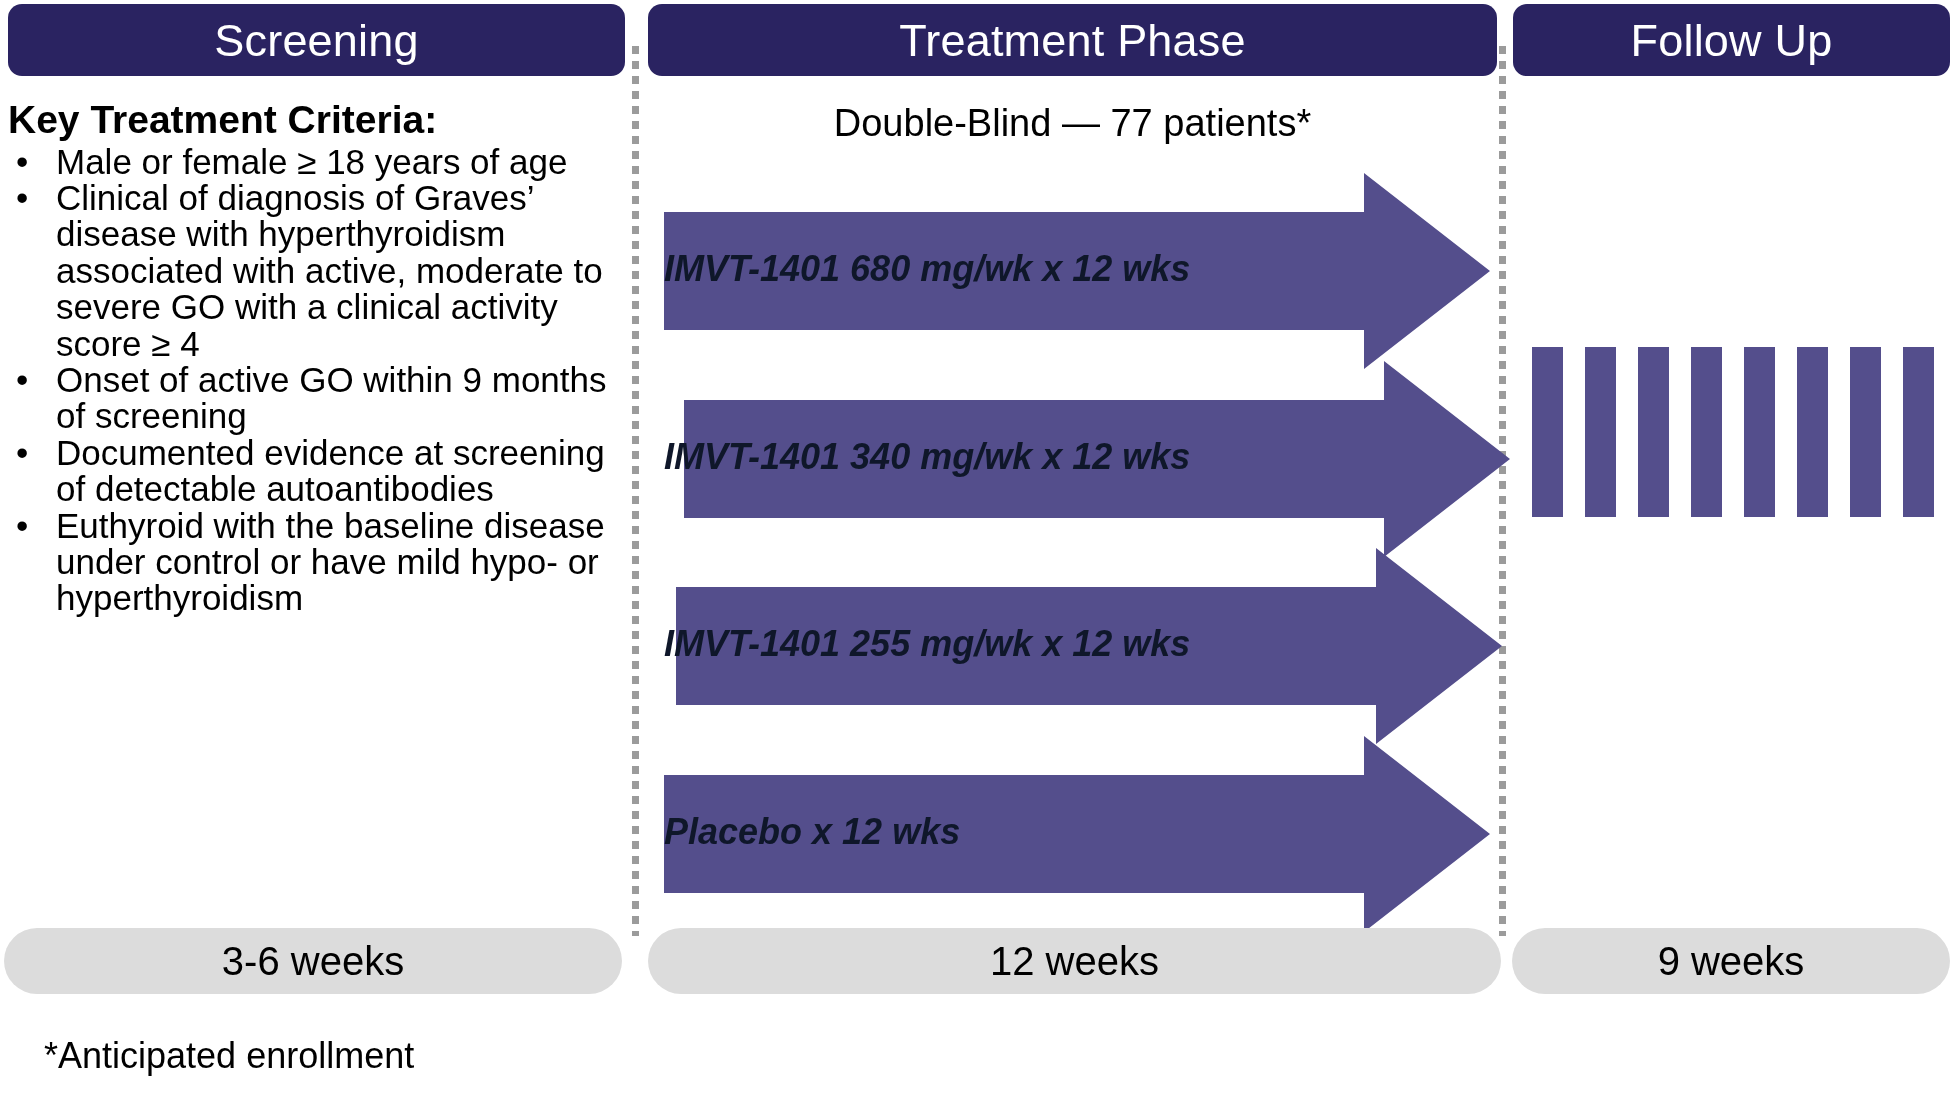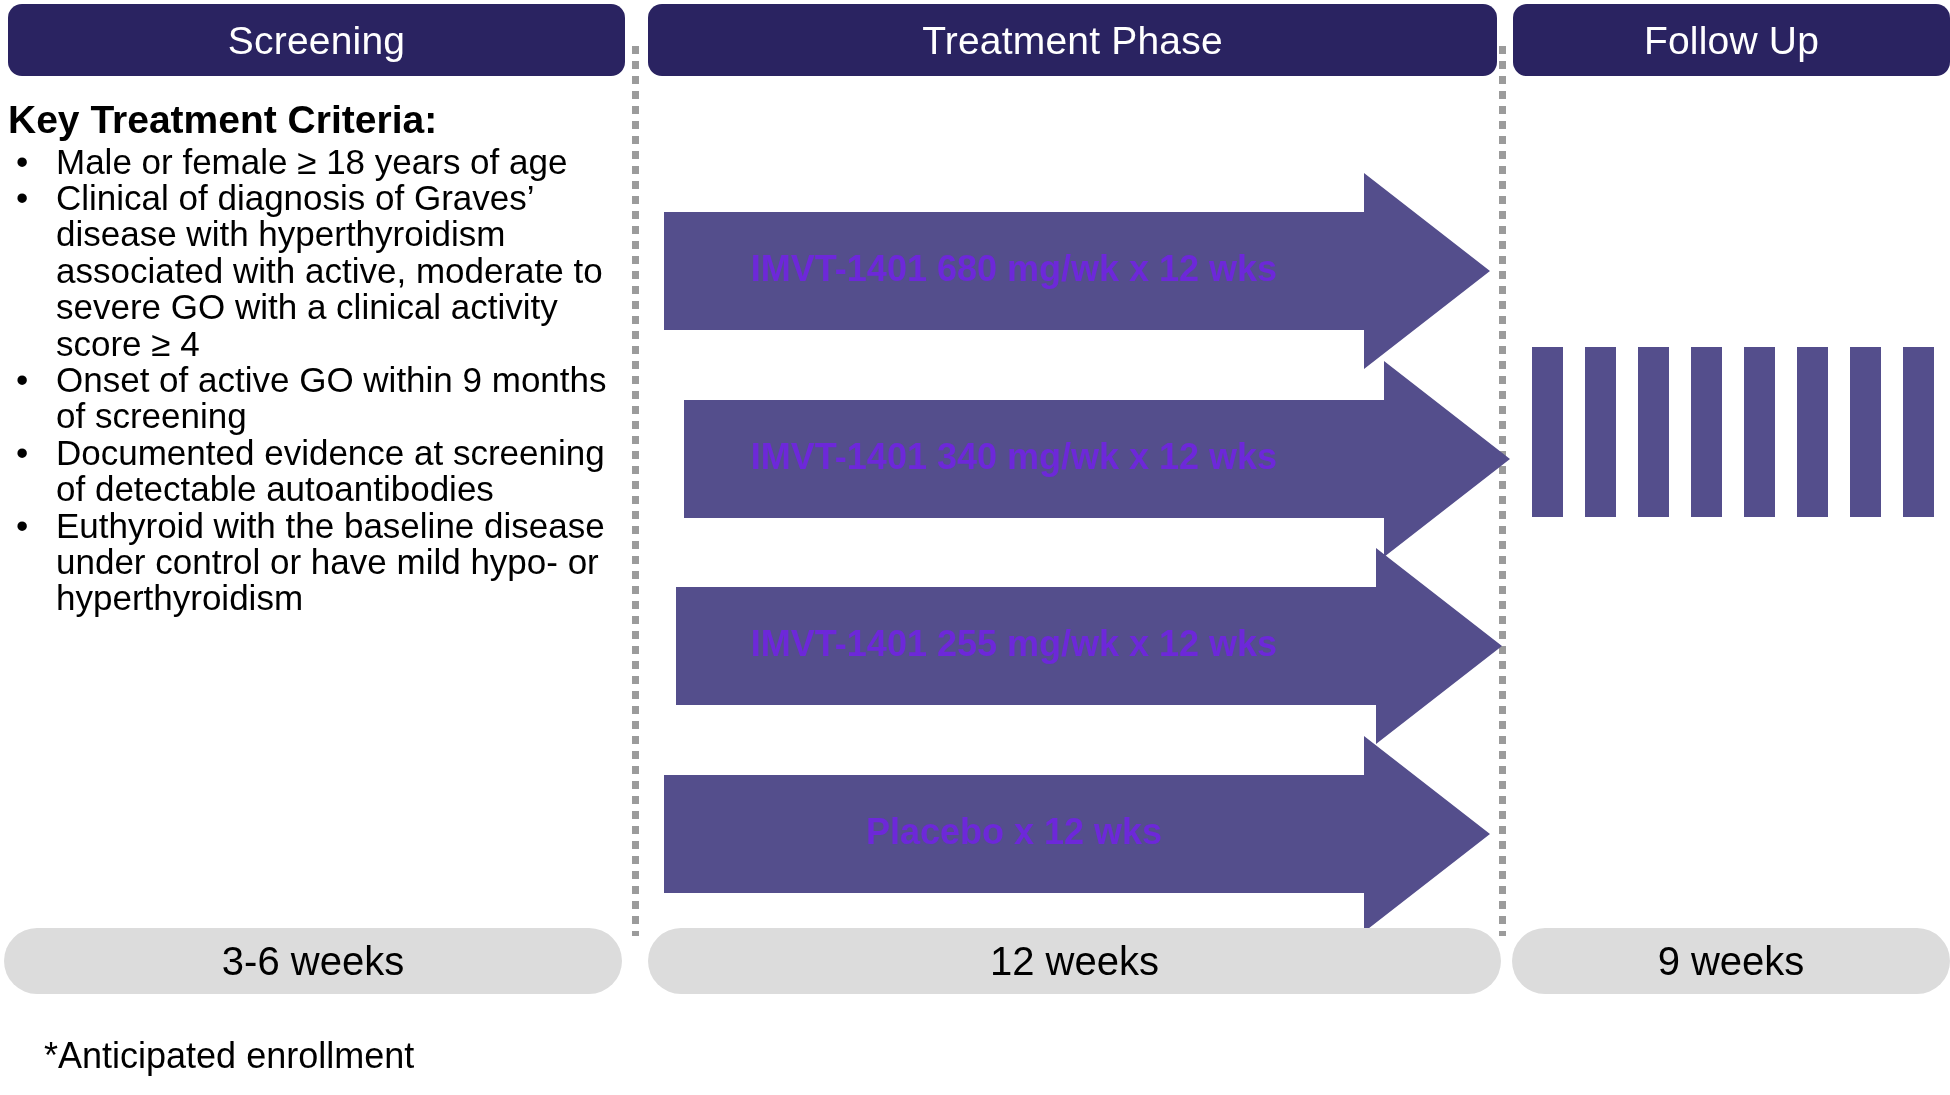--- a/index.html
+++ b/index.html
@@ -22,21 +22,21 @@
 
   
   .phase-header {
     position: absolute;
     background: #2A2361;
     border-radius: 14px;
     color: #ffffff;
     display: flex;
     align-items: center;
     justify-content: center;
-    font-size: 39px;
+    font-size: 45px;
     letter-spacing: 0.2px;
     line-height: 1;
   }
   #hdr-screening { left: 8px;    top: 4px;  width: 617px; height: 72px; }
   #hdr-treatment { left: 648px;  top: 4px;  width: 849px; height: 72px; }
   #hdr-followup  { left: 1513px; top: 4px;  width: 437px; height: 72px; }
 
   
   .divider {
     position: absolute;
@@ -99,26 +99,27 @@
     position: absolute;
     color: #ffffff;
     font-weight: bold;
     font-size: 36px;
   }
   .arrow svg { display: block; }
   .arrow .arrow-label {
     position: absolute;
     left: 0;
     width: 700px;
-    text-align: center;
+    text-align: left;
     font-weight: bold;
     font-size: 36px;
-    color: #6d28d9;
+    color: #0f172a;
     line-height: 1;
     white-space: nowrap;
+    font-style: italic;
   }
 
   
   #followup-bars {
     position: absolute;
     left: 1532px;
     top: 347px;
     width: 418px;
     height: 170px;
   }
@@ -178,20 +179,21 @@
     <div id="criteria-title">Key Treatment Criteria:</div>
     <ul class="criteria-list" id="criteria-list">
         <li class="criteria-item"><span class="bullet">•</span><span>Male or female ≥ 18 years of age</span></li>
         <li class="criteria-item"><span class="bullet">•</span><span>Clinical of diagnosis of Graves’ disease with hyperthyroidism associated with active, moderate to severe GO with a clinical activity score ≥ 4</span></li>
         <li class="criteria-item"><span class="bullet">•</span><span>Onset of active GO within 9 months of screening</span></li>
         <li class="criteria-item"><span class="bullet">•</span><span>Documented evidence at screening of detectable autoantibodies</span></li>
         <li class="criteria-item"><span class="bullet">•</span><span>Euthyroid with the baseline disease under control or have mild hypo- or hyperthyroidism</span></li>
       </ul>
   </div>
 
+  <div id="double-blind-label">Double-Blind —  77 patients*</div>
 
   <div id="arrows-layer">
       <div class="arrow" style="left: 664px; top: 173px; width: 826px; height: 196px;">
         <svg width="826" height="196" viewBox="0 0 826 196">
           <path d="M0,39 L700,39 L700,0 L826,98 L700,196 L700,157 L0,157 Z" fill="#544E8C"></path>
         </svg>
         <div class="arrow-label" style="top: 78px;">IMVT-1401 680 mg/wk x 12 wks</div>
       </div>
       <div class="arrow" style="left: 664px; top: 361px; width: 826px; height: 196px; padding-left: 20px;">
         <svg width="826" height="196" viewBox="0 0 826 196">

